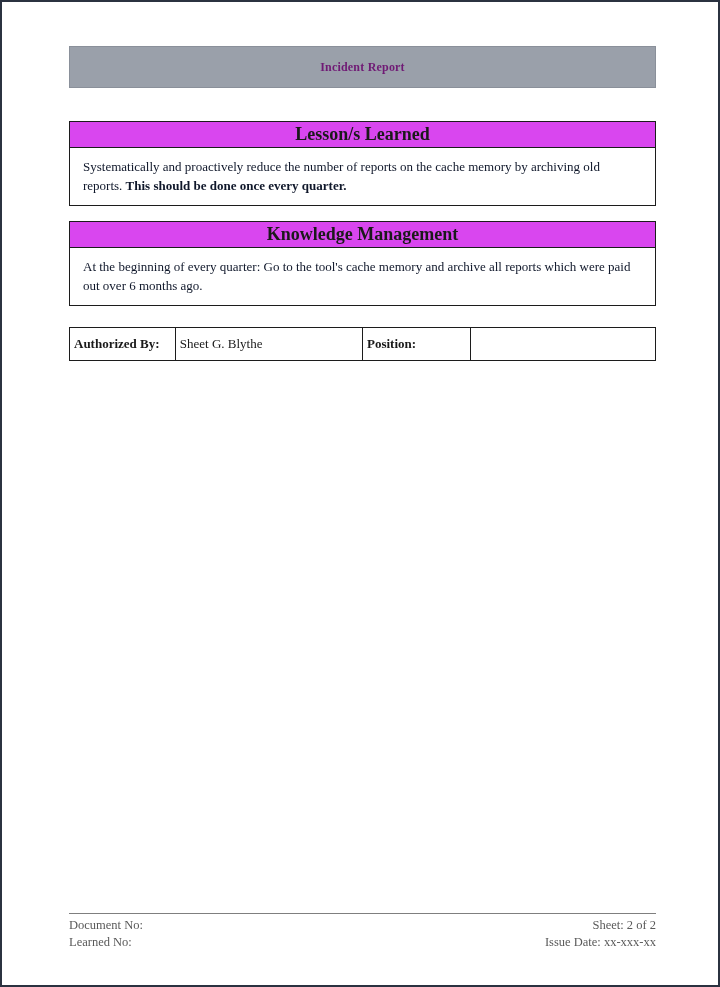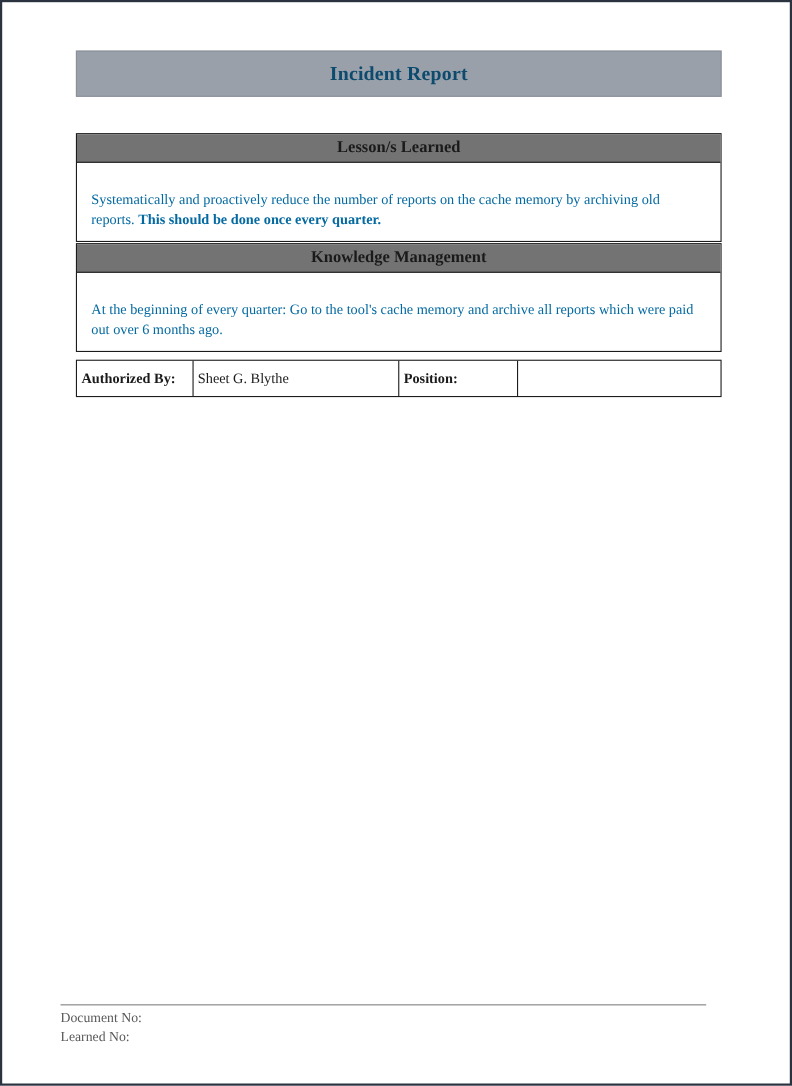--- a/index.html
+++ b/index.html
@@ -23,49 +23,49 @@
     top: 44px;
     width: 587px;
     height: 42px;
     background: #9aa0aa;
     border: 1px solid #8a909a;
     display: flex;
     align-items: center;
     justify-content: center;
   }
   .title-bar .title-text {
-    color: #0c4a6e;
-    font-size: 18px;
+    color: #701a75;
+    font-size: 12px;
     font-weight: bold;
     letter-spacing: 0.2px;
   }
   
   .section {
     position: absolute;
     left: 67px;
     width: 587px;
     border: 1px solid #1c1c1c;
     background: #ffffff;
   }
   .section-header {
-    background: #737373;
+    background: #d946ef;
     border-bottom: 1px solid #1c1c1c;
     height: 26px;
     display: flex;
     align-items: center;
     justify-content: center;
     font-weight: bold;
-    font-size: 15px;
+    font-size: 18px;
     color: #1a1a1a;
   }
   .section-body {
-    padding: 24px 13px 9px 13px;
+    padding: 10px 13px 9px 13px;
     font-size: 13px;
     line-height: 1.45;
-    color: #0369a1;
+    color: #0f172a;
     min-height: 44px;
   }
   .section-body .bold { font-weight: bold; }
   #section-lesson { top: 119px; }
   #section-knowledge { top: 219px; }
   
   #section-authorization { top: 325px; }
   .auth-table {
     width: 100%;
     border-collapse: collapse;
@@ -86,21 +86,21 @@
   .auth-table col.c3 { width: 18.5%; }
   .auth-table col.c4 { width: 31.5%; }
   
   .auth-table td:first-child { border-left: none; }
   .auth-table td:last-child { border-right: none; }
   .auth-table tr:last-child td { border-bottom: none; }
   .auth-table tr.row-1 td { border-top: none; }
   
   .footer {
     position: absolute;
-    left: 53px;
+    left: 67px;
     width: 587px;
     top: 911px;
     border-top: 1px solid #7f7f7f;
     padding-top: 3px;
     display: flex;
     justify-content: space-between;
     color: #595959;
     font-size: 12.5px;
     line-height: 1.35;
   }
@@ -147,15 +147,19 @@
       </tr>
     </tbody>
       </table>
   </div>
 
   <div class="footer">
     <div class="left">
       <div>Document No:</div>
       <div>Learned No:</div>
     </div>
+    <div class="right">
+      <div>Sheet: 2 of 2</div>
+      <div>Issue Date: xx-xxx-xx</div>
+    </div>
   </div>
 
 </div>
 
 </body></html>

